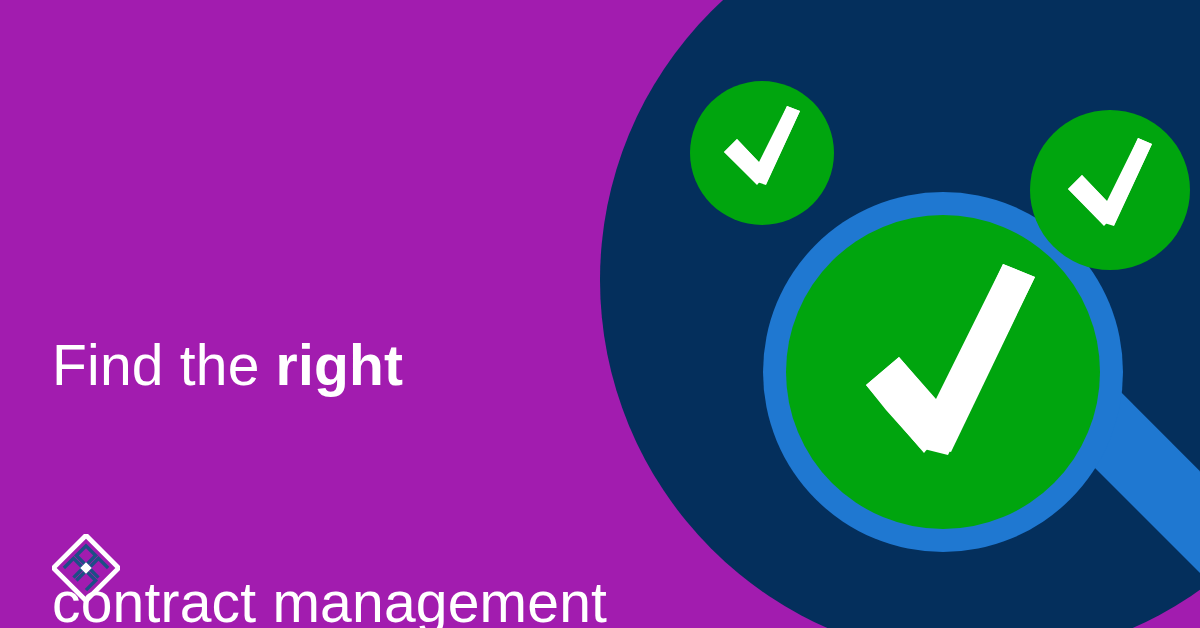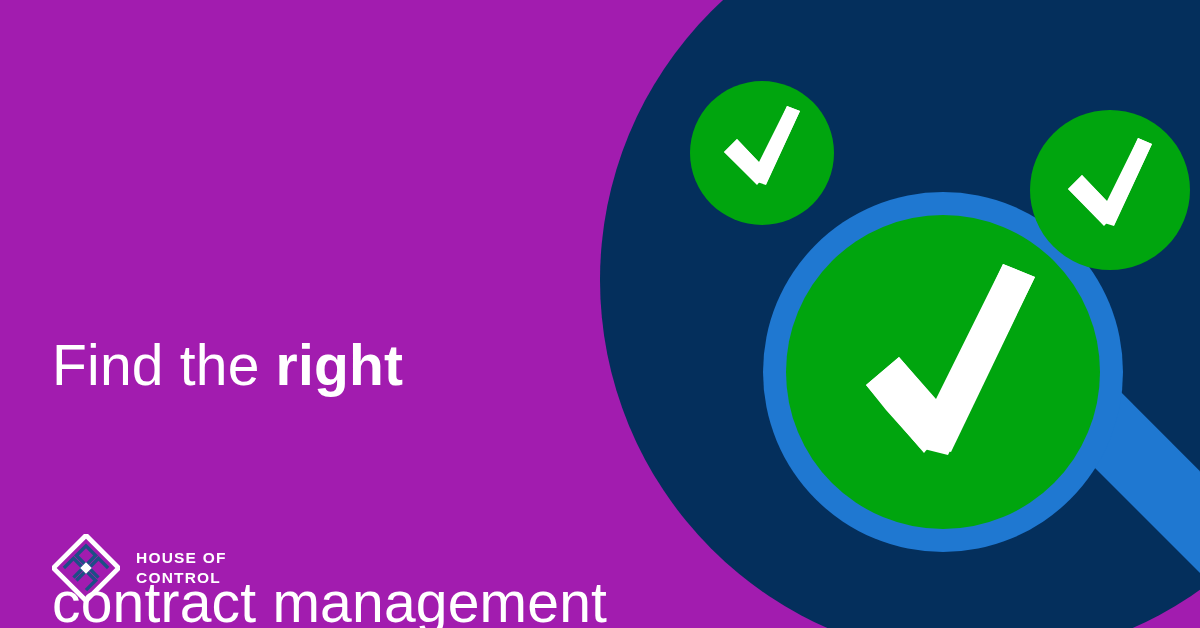--- a/index.html
+++ b/index.html
@@ -136,19 +136,15 @@
 
         <rect x="16" y="16" width="68" height="68" fill="none" stroke="#ffffff" stroke-width="7"></rect>
 
         <rect x="27" y="27" width="20" height="20" fill="none" stroke="#1c4f86" stroke-width="5"></rect>
         <path d="M 73 27 L 53 27 L 53 47 L 73 47" fill="none" stroke="#1c4f86" stroke-width="5"></path>
         <path d="M 27 73 L 27 53 L 47 53 L 47 73" fill="none" stroke="#1c4f86" stroke-width="5"></path>
         <path d="M 53 73 L 53 53 L 73 53 L 73 73" fill="none" stroke="#1c4f86" stroke-width="5"></path>
         <rect x="44" y="44" width="12" height="12" fill="#ffffff"></rect>
       </g>
     </svg>
-    <div class="logo-text">
-      <span>HOUSE OF</span>
-      <span>CONTROL</span>
-    </div>
   </div>
 
 </div>
 
 </body></html>

